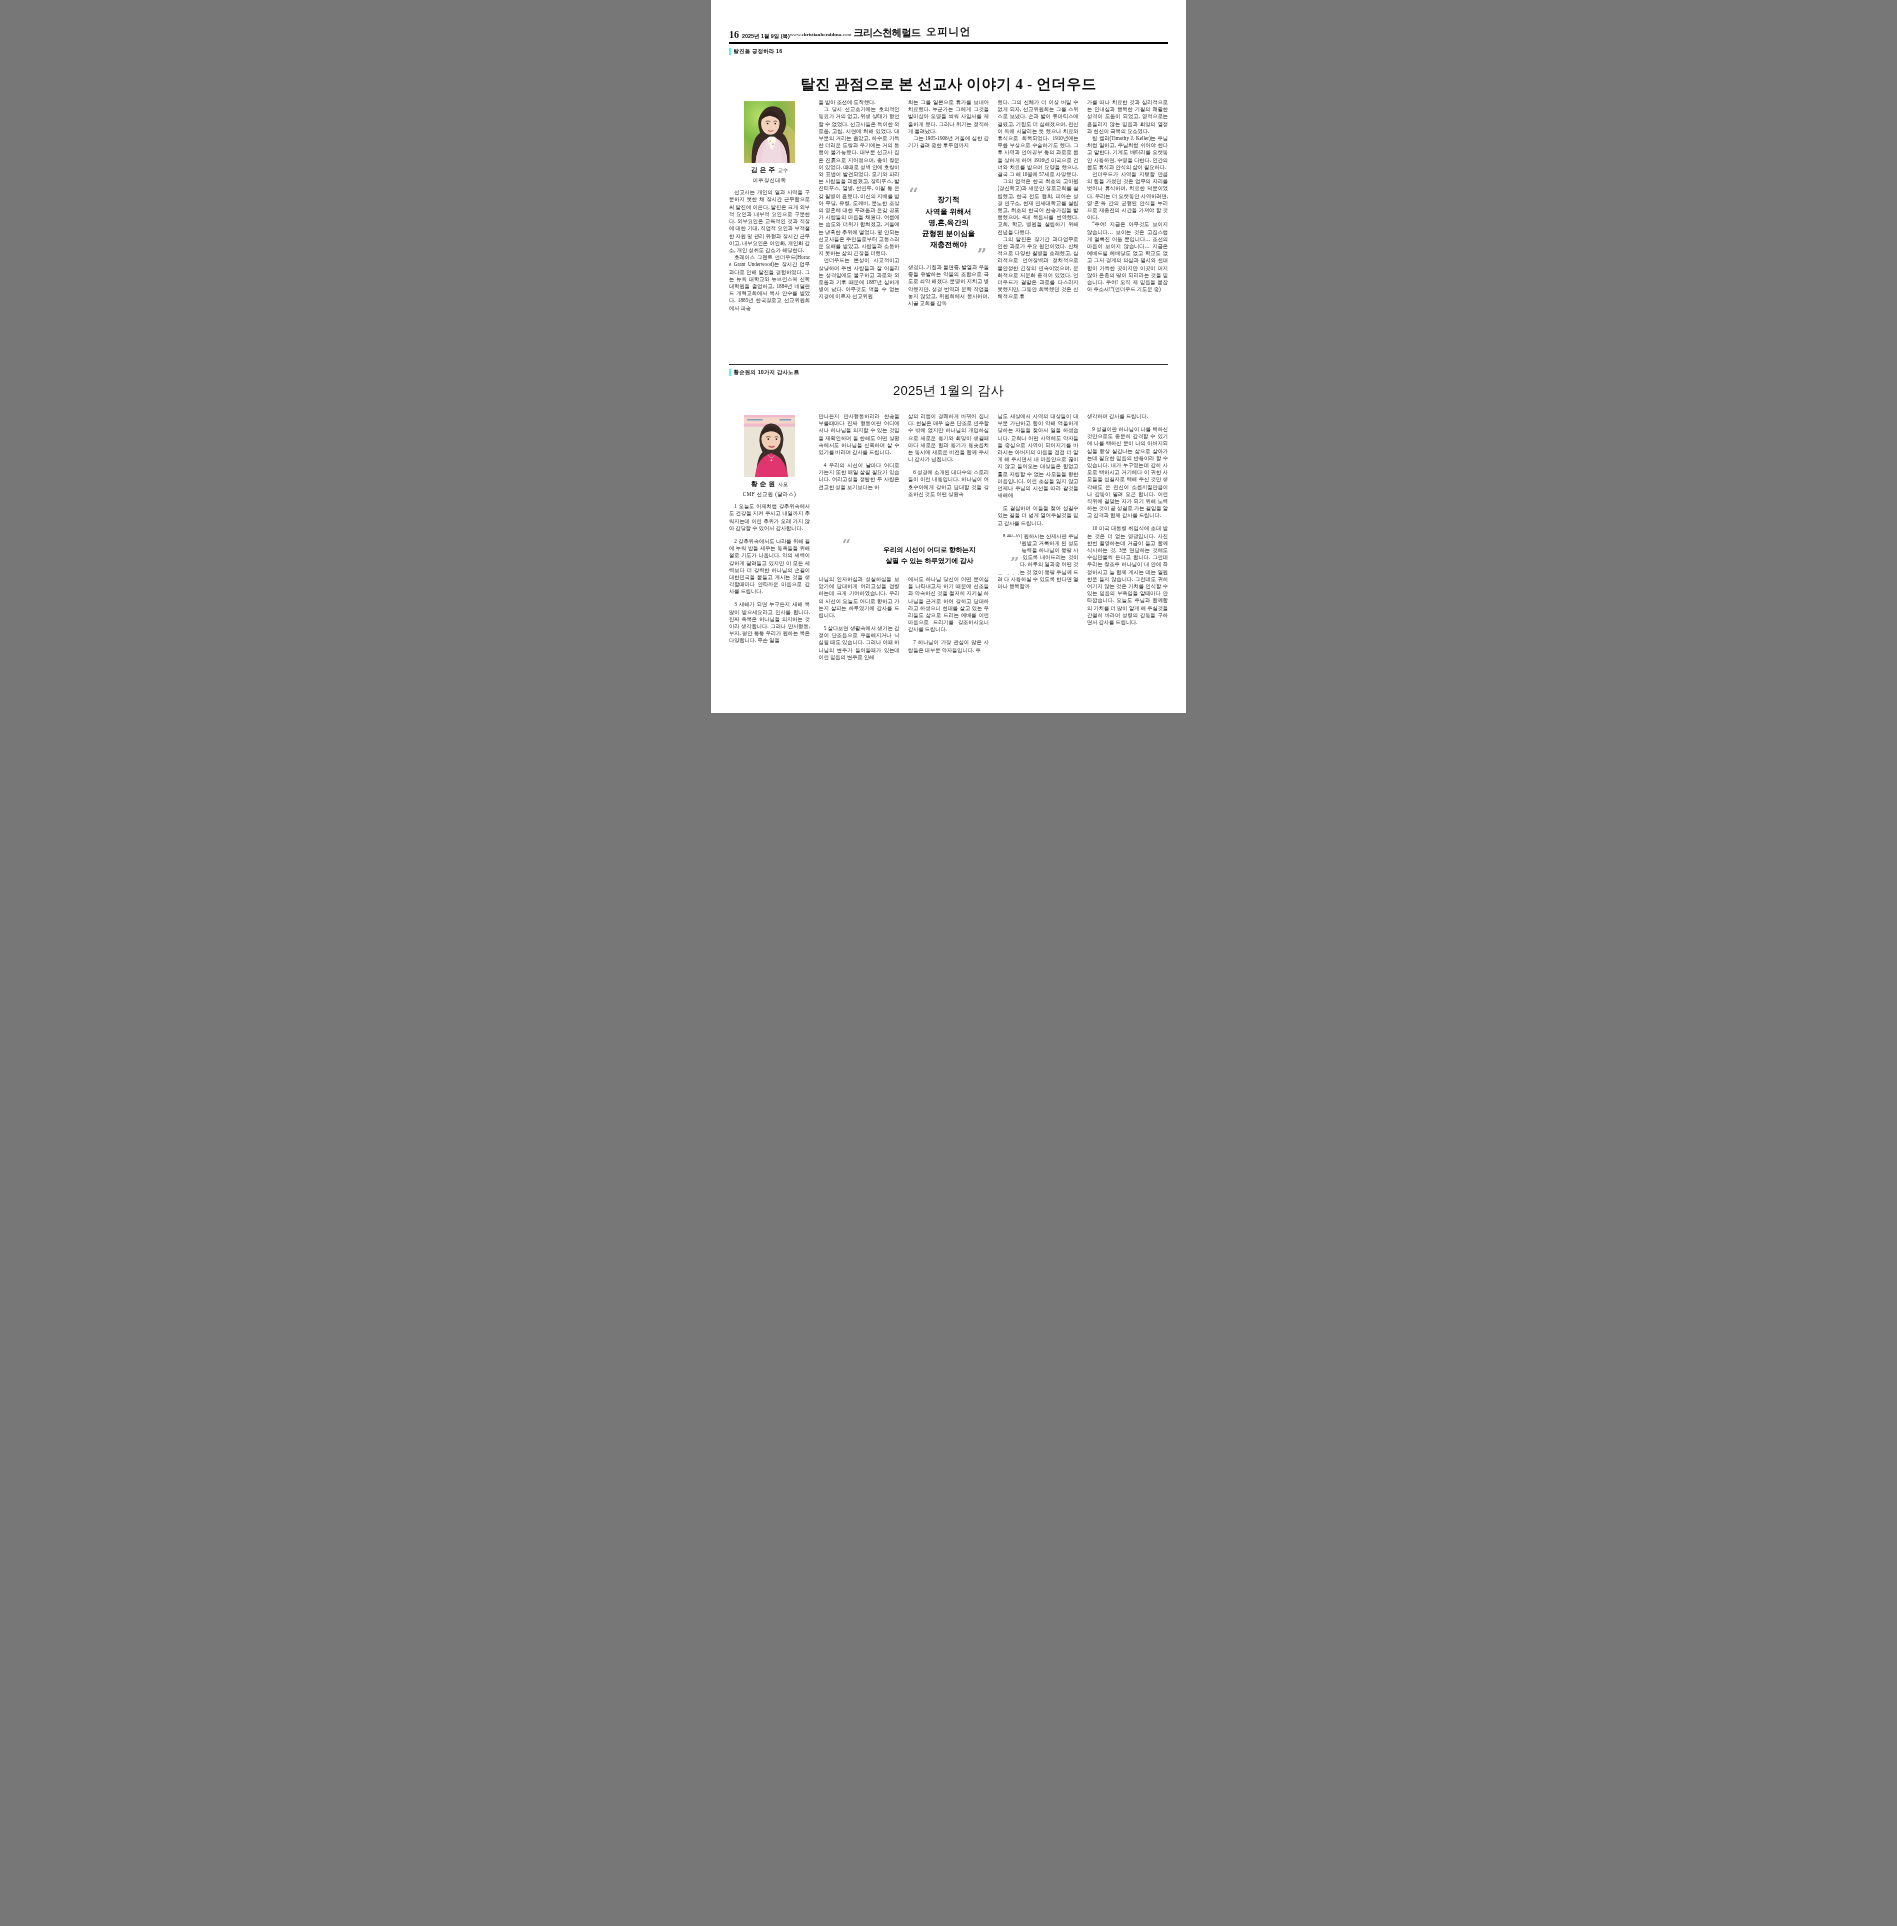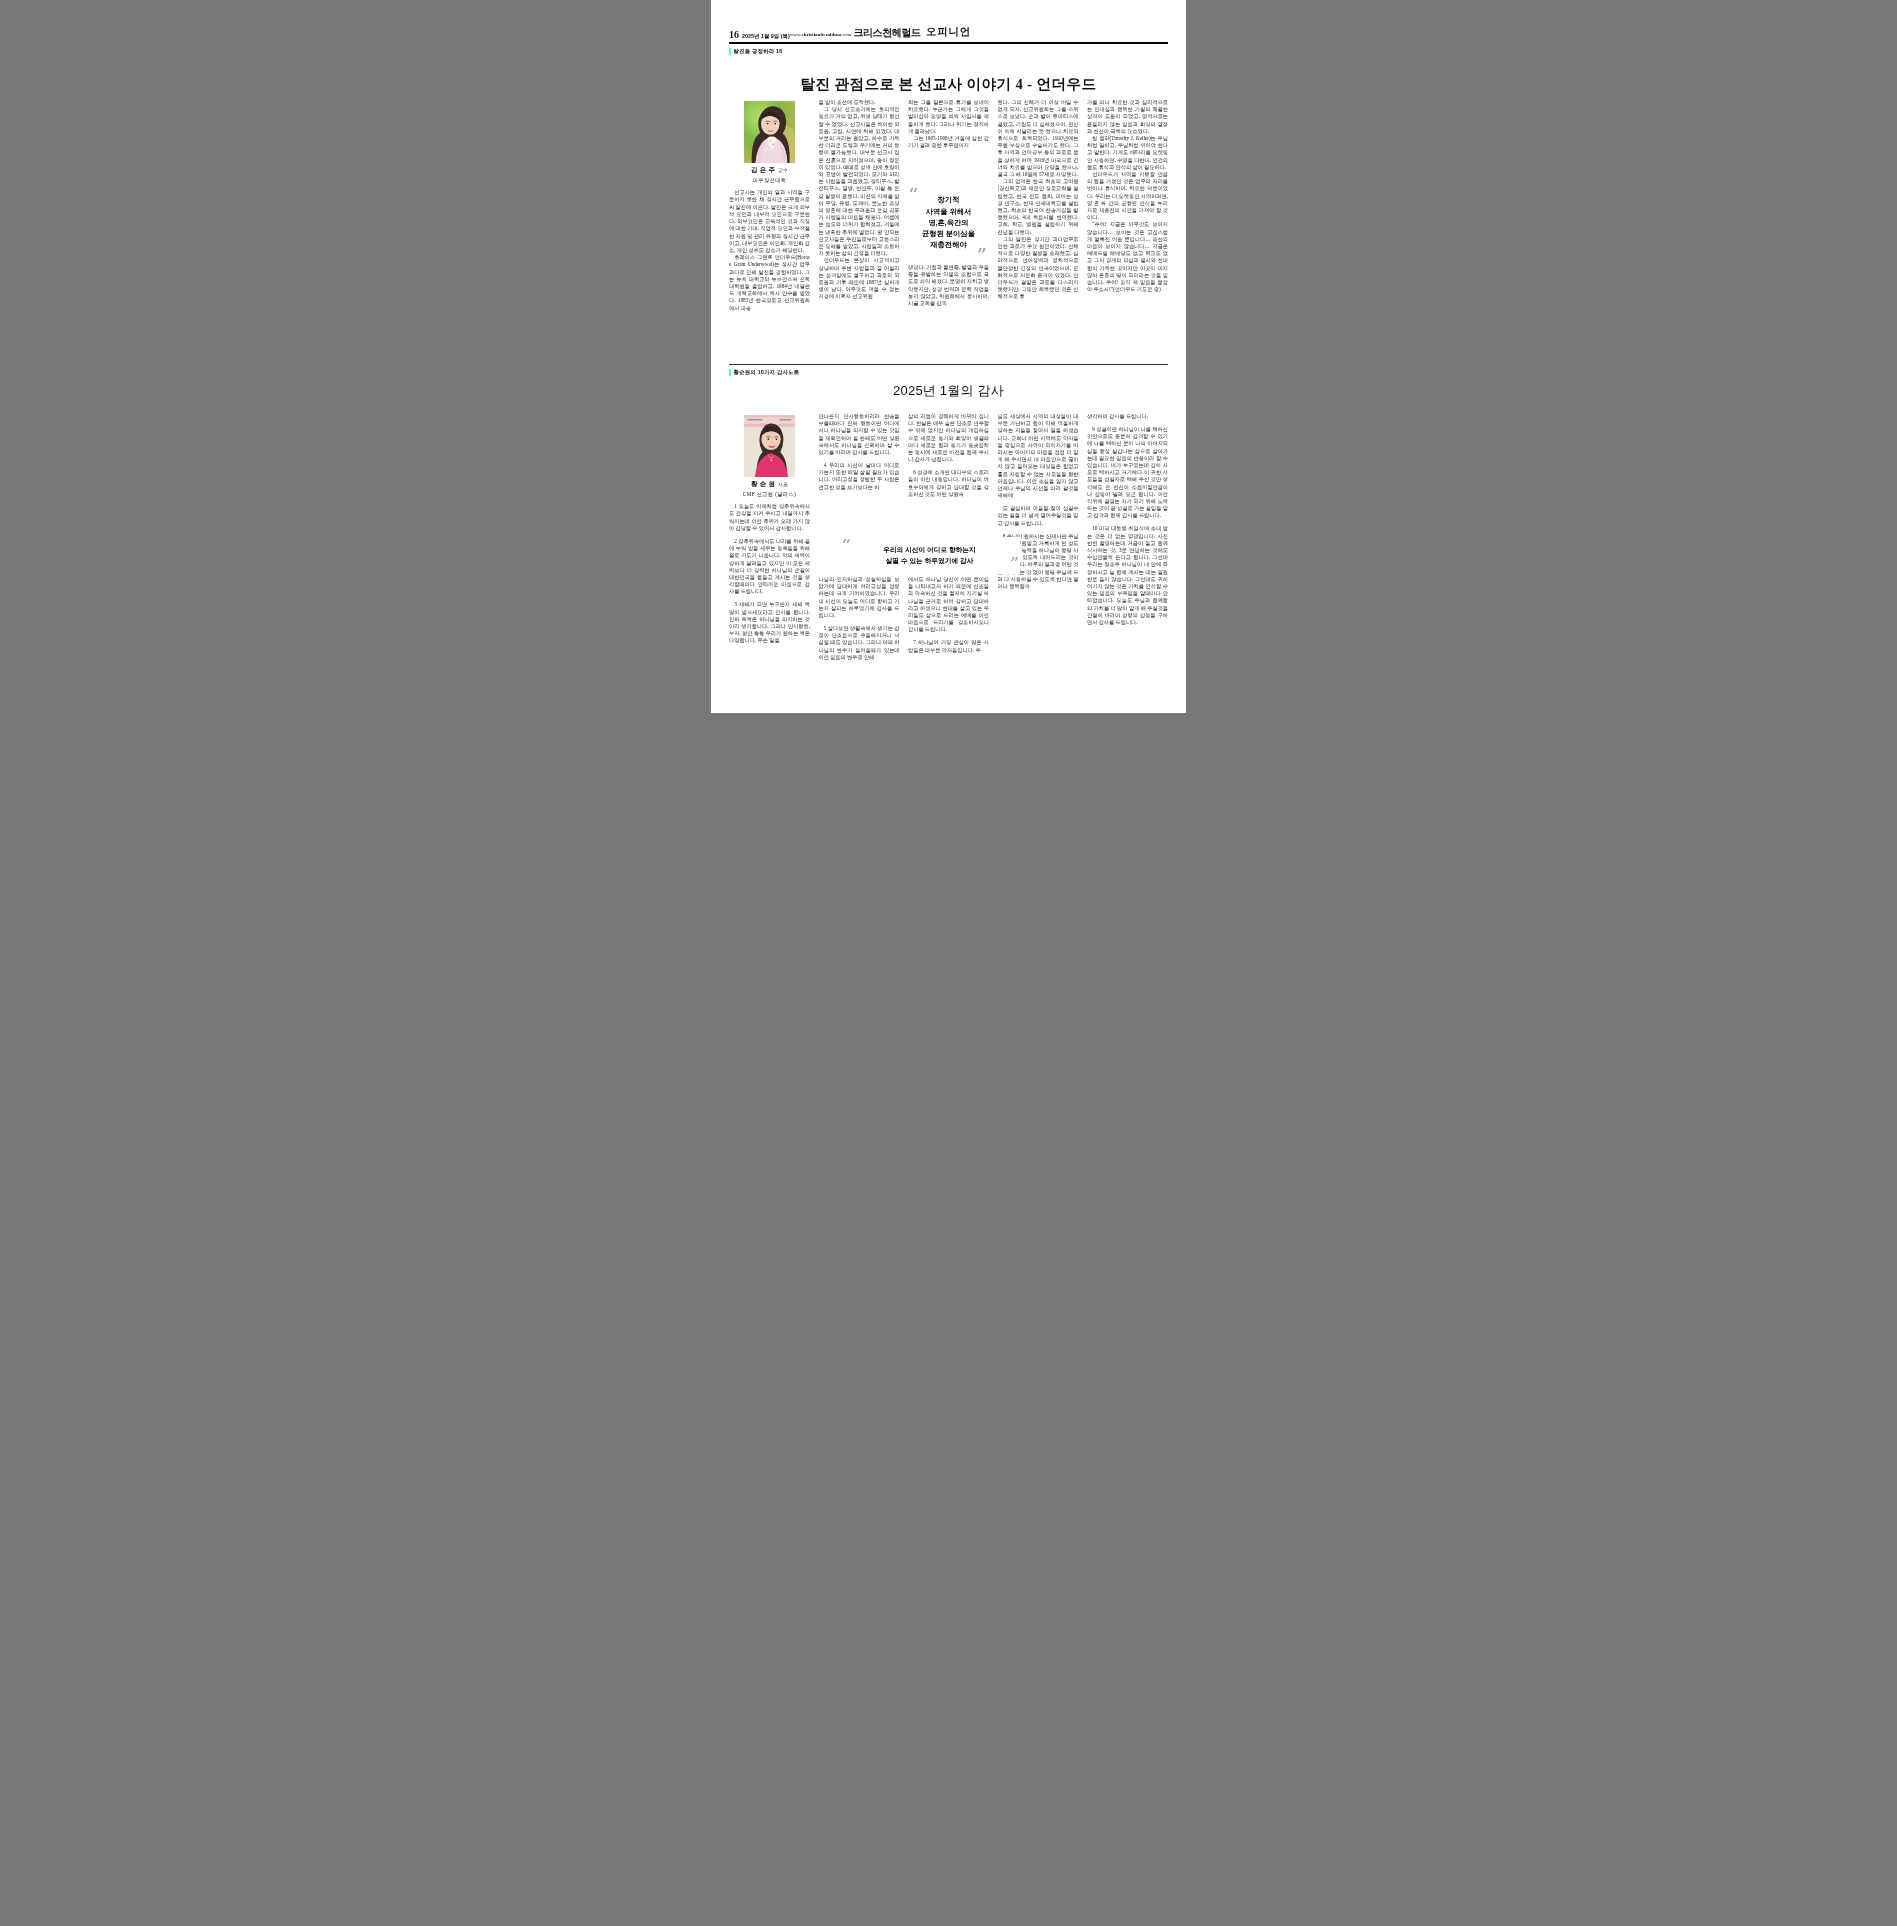--- a/index.html
+++ b/index.html
@@ -61,21 +61,21 @@
     font-family:"Liberation Serif","DejaVu Serif",serif;}
   .author-title{font-size:5px;font-weight:normal;letter-spacing:0;margin-left:0.8px;}
   .author-affil{font-size:5.2px;margin-top:1.5px;letter-spacing:0.4px;
     font-family:"Liberation Serif","DejaVu Serif",serif;}
 
   
   .pq-open,.pq-close{color:#a9a9a9;font-family:"DejaVu Serif",serif;font-weight:bold;line-height:1;}
   #pq1{height:83px;display:flex;flex-direction:column;justify-content:center;
     text-align:center;position:relative;}
   #pq1 .pq-line{font-size:7.3px;font-weight:bold;line-height:1.55;
-    font-family:Liberation Serif, serif;color:#000;}
+    font-family:Liberation Sans, sans-serif;color:#000;}
   #pq1 .pq-open{position:absolute;left:0.8px;top:5.4px;font-size:17px;}
   #pq1 .pq-close{position:absolute;right:2.3px;bottom:1.5px;font-size:17px;}
   .a1c3-top{height:82px;overflow:hidden;}
 
   #pq2{position:absolute;left:110px;top:124px;width:181px;height:37px;
     display:flex;flex-direction:column;justify-content:center;text-align:center;background:#fff;}
   #pq2 .pq-line{font-size:6.7px;font-weight:bold;line-height:1.6;
     font-family:"Liberation Sans","DejaVu Sans",sans-serif;color:#000;}
   #pq2 .pq-open{position:absolute;left:3.1px;top:0.8px;font-size:15.4px;}
   #pq2 .pq-close{position:absolute;right:0.8px;bottom:2.3px;font-size:15.4px;}

